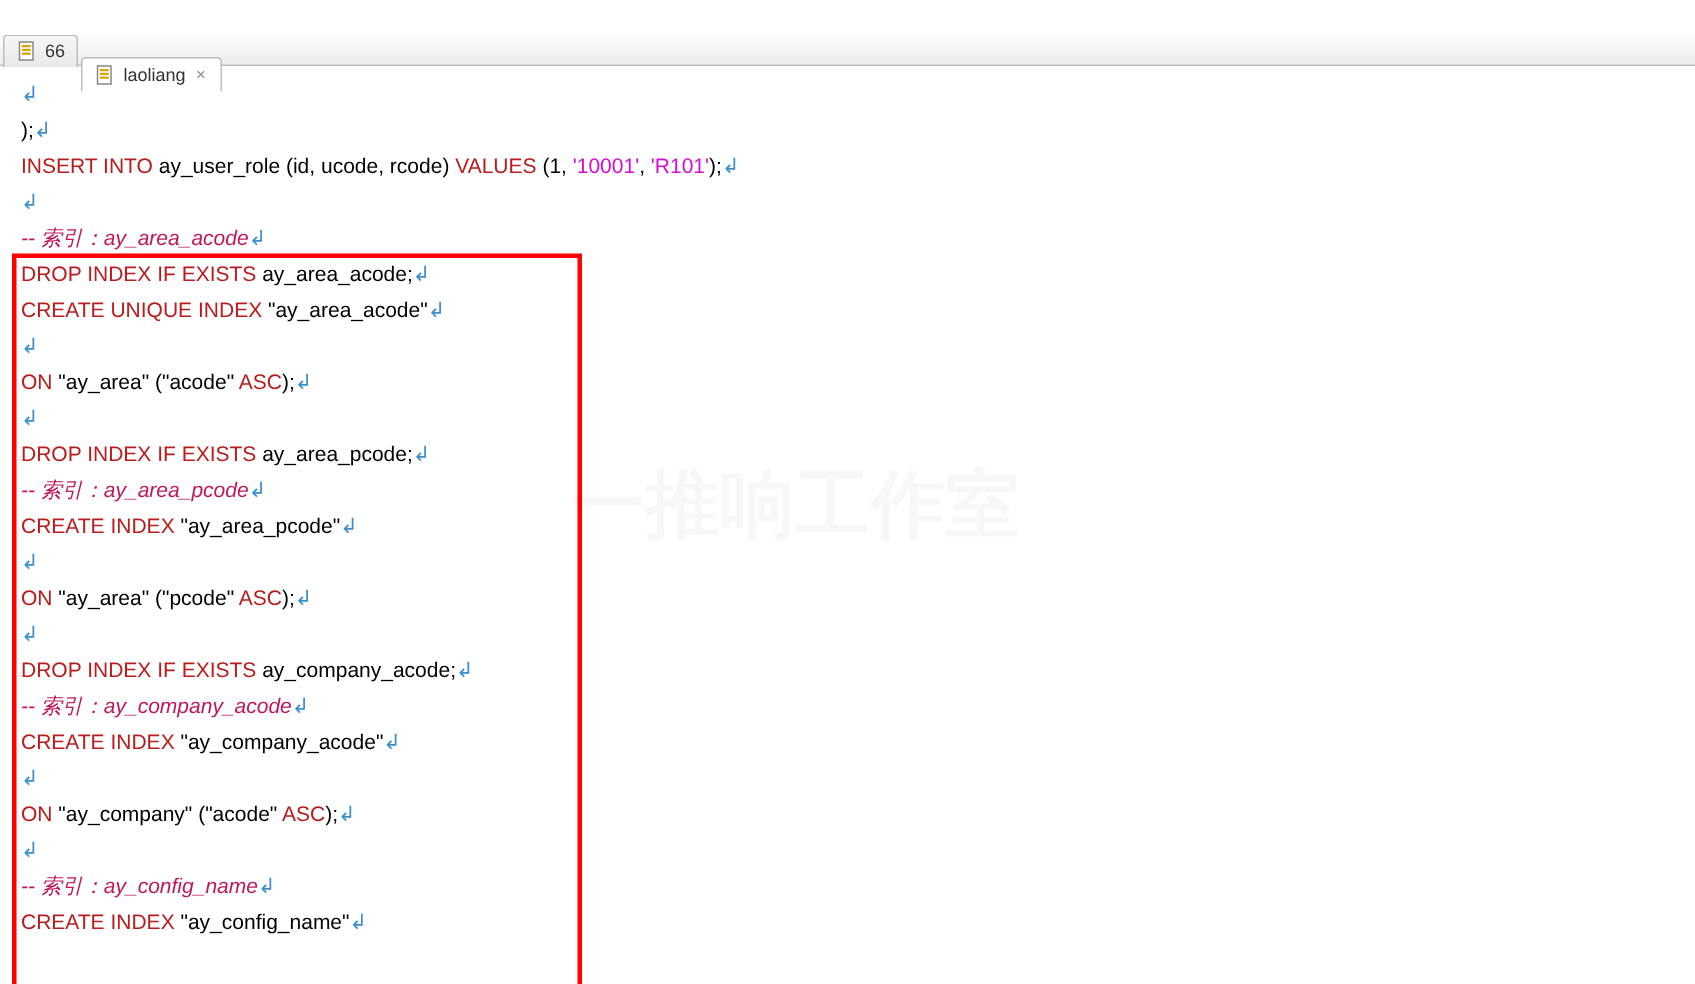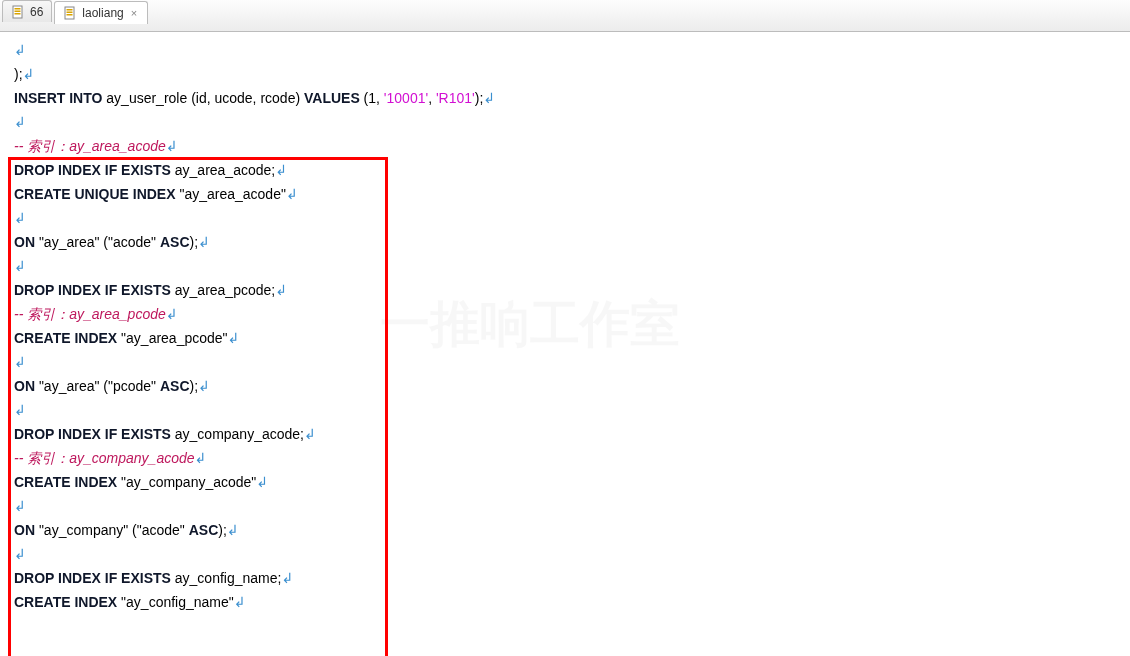--- a/index.html
+++ b/index.html
@@ -6,47 +6,48 @@
   body {
     margin: 0;
     font-family: "Microsoft YaHei", "Segoe UI", Arial, sans-serif;
     font-size: 14px;
     background: #fff;
     width: 1130px;
     height: 656px;
     overflow: hidden;
   }
   .tabbar {
-    height: 32px;
+    height: 20px;
     background: linear-gradient(#fdfdfd, #ececec);
     border-bottom: 1px solid #bcbcbc;
     display: flex;
-    align-items: flex-start;
+    align-items: center;
     padding-left: 2px;
+    margin-top: 24px;
   }
   .tab {
     height: 22px;
     display: flex;
     align-items: center;
     padding: 0 8px;
     border: 1px solid #bcbcbc;
     border-bottom: none;
     margin-right: 2px;
     background: linear-gradient(#f7f7f7, #e8e8e8);
     border-top-left-radius: 3px;
     border-top-right-radius: 3px;
     font-size: 12px;
     cursor: pointer;
     color: #333;
     gap: 5px;
   }
   .tab.active {
     background: #fff;
     position: relative;
-    top: 1px;
+    top: 16px;
     height: 23px;
   }
   .tab-close {
     color: #888;
     font-size: 11px;
     cursor: pointer;
     padding: 0 2px;
   }
   .file-icon {
     width: 14px;
@@ -57,21 +58,21 @@
   }
   .editor {
     padding: 6px 10px 10px 14px;
     line-height: 24px;
     position: relative;
     font-size: 14px;
     height: calc(100% - 24px);
     overflow: hidden;
   }
   .line { white-space: pre; }
-  .kw { color: #0f172a; font-weight: bold; }
+  .kw { color: #b91c1c; }
   .txt { color: #000; }
   .str { color: #d20fd2; }
   .cmt { color: #be185d; font-style: italic; }
   .nl { color: #3b8fcf; }
   .redbox {
     position: absolute;
     border: 3px solid #ff0000;
     pointer-events: none;
   }
   .watermark {
@@ -130,17 +131,17 @@
       <div class="line"><span class="kw">CREATE INDEX</span><span class="txt"> "ay_area_pcode"</span><span class="nl">↲</span></div>
       <div class="line"><span class="nl">↲</span></div>
       <div class="line"><span class="kw">ON</span><span class="txt"> "ay_area" ("pcode" </span><span class="kw">ASC</span><span class="txt">);</span><span class="nl">↲</span></div>
       <div class="line"><span class="nl">↲</span></div>
       <div class="line"><span class="kw">DROP INDEX IF EXISTS</span><span class="txt"> ay_company_acode;</span><span class="nl">↲</span></div>
       <div class="line"><span class="cmt">-- 索引：ay_company_acode</span><span class="nl">↲</span></div>
       <div class="line"><span class="kw">CREATE INDEX</span><span class="txt"> "ay_company_acode"</span><span class="nl">↲</span></div>
       <div class="line"><span class="nl">↲</span></div>
       <div class="line"><span class="kw">ON</span><span class="txt"> "ay_company" ("acode" </span><span class="kw">ASC</span><span class="txt">);</span><span class="nl">↲</span></div>
       <div class="line"><span class="nl">↲</span></div>
-      <div class="line"><span class="kw">DROP INDEX IF EXISTS</span><span class="txt"> ay_config_name;</span><span class="nl">↲</span></div>
+      <div class="line"><span class="cmt">-- 索引：ay_config_name</span><span class="nl">↲</span></div>
       <div class="line"><span class="kw">CREATE INDEX</span><span class="txt"> "ay_config_name"</span><span class="nl">↲</span></div>
     </div>
   <div class="redbox" id="redbox" style="top: 125px; left: 8px; width: 380px; height: 528px;"></div>
 </div>
 
 </body></html>

